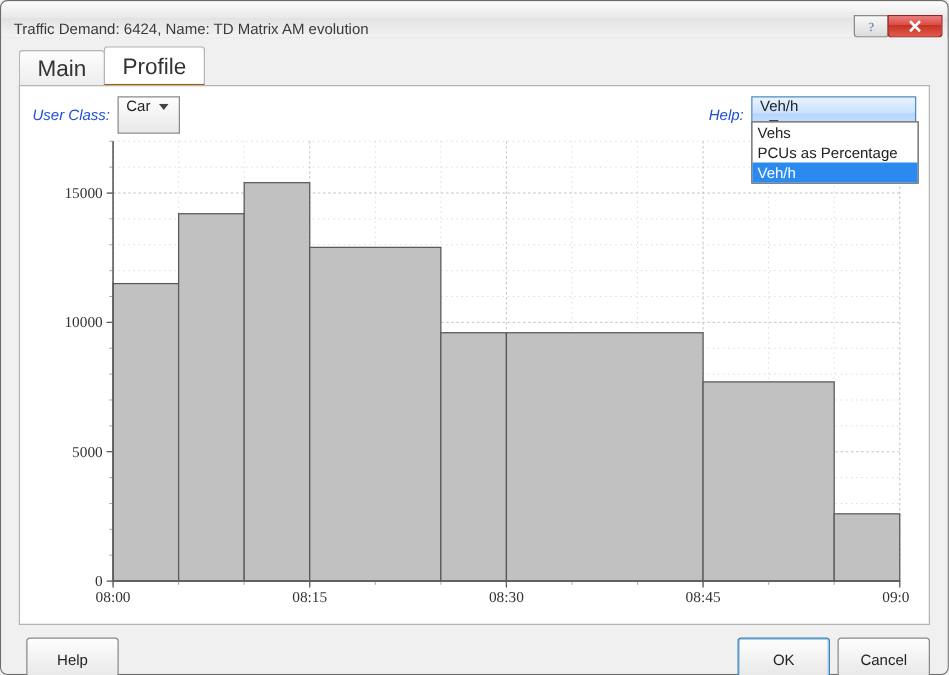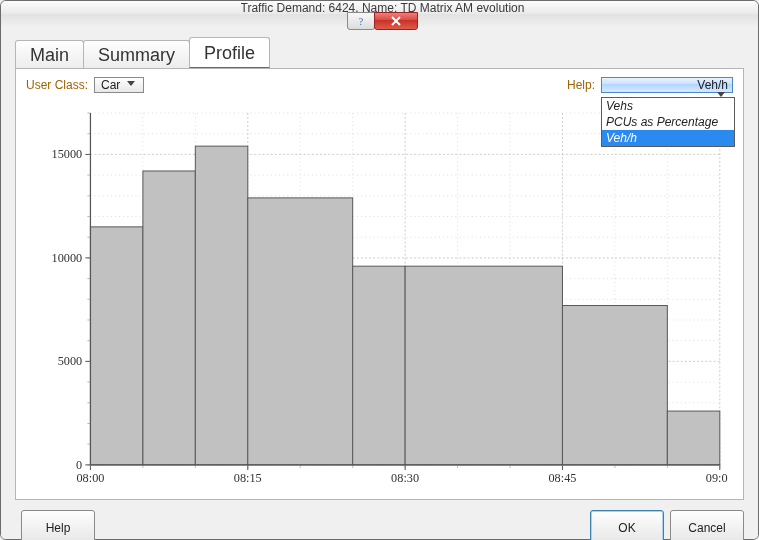--- a/index.html
+++ b/index.html
@@ -17,24 +17,23 @@
     box-shadow: 0 0 6px rgba(0,0,0,.25);
   }
   
   .titlebar {
     height: 30px;
     background: linear-gradient(#fdfdfd,#e9e9e9 45%,#e2e2e2 46%,#f3f3f3);
     border-bottom: 1px solid #b8b8b8;
     border-top-left-radius: 5px;
     border-top-right-radius: 5px;
     display: flex;
-    align-items: center;
+    align-items: flex-end;
     padding: 0 4px 0 10px;
     position: relative;
-    flex-direction: column;
   }
   .titlebar .title {
     color: #3a3a3a;
     font-size: 12px;
     flex: 1;
     white-space: nowrap;
     overflow: hidden;
     text-overflow: ellipsis;
   }
   .winbtns { display:flex; gap:0; }
@@ -87,26 +86,26 @@
   .tabpanel {
     border:1px solid #b5b5b5;
     background:#fff;
     height: 432px;
     padding:8px 10px;
     position:relative;
   }
   
   .ctrlrow { display:flex; align-items:center; justify-content:space-between; }
   .ctrlrow .left, .ctrlrow .right { display:flex; align-items:center; gap:6px; }
-  .label { color:#a16207; }
+  .label { color:#1d4ed8;font-style:italic; }
   .combo {
-    height:16px;
+    height:30px;
     border:1px solid #8a8a8a;
     background: linear-gradient(#fefefe,#e8e8e8);
-    display:inline-flex; align-items:flex-end;
+    display:inline-flex; align-items:flex-start;
     padding:0 4px 0 6px;
     font-size:12px; color:#222;
     position:relative;
     min-width:50px;
     cursor:default;
   }
   .combo .arrow {
     width:14px; height:16px;
     display:flex; align-items:center; justify-content:center;
     margin-left:4px;
@@ -118,21 +117,21 @@
     border-color:#4d88c8;
   }
   
   .dropdown {
     position:absolute; top:19px; left:-1px; width:134px;
     border:1px solid #5b5b5b;
     background:#fff;
     z-index:30;
   }
   .dropdown .opt {
-    padding:1px 4px; font-size:12px; color:#222; cursor:default;font-style:italic;
+    padding:1px 4px; font-size:12px; color:#222; cursor:default;
   }
   .dropdown .opt.sel {
     background:#2b8aef; color:#fff;
   }
   
   .chartbox {
     position:absolute;
     left:15px; right:15px; top:38px; bottom:10px;
   }
   
@@ -174,21 +173,20 @@
           <path d="M2,1 L10,9 M10,1 L2,9" stroke="#fff" stroke-width="2"></path>
         </svg>
     </div>
   </div>
 </div>
 
 <div class="client">
 
   <div class="tabs">
     <div class="tab"><span>Main</span></div>
-    <div class="tab"><span>Summary</span></div>
     <div class="tab active"><span>Profile</span></div>
   </div>
 
   <div class="tabpanel">
 
     <div class="ctrlrow">
       <div class="left">
         <span class="label">User Class:</span>
         <span class="combo">
           <span>Car</span>

